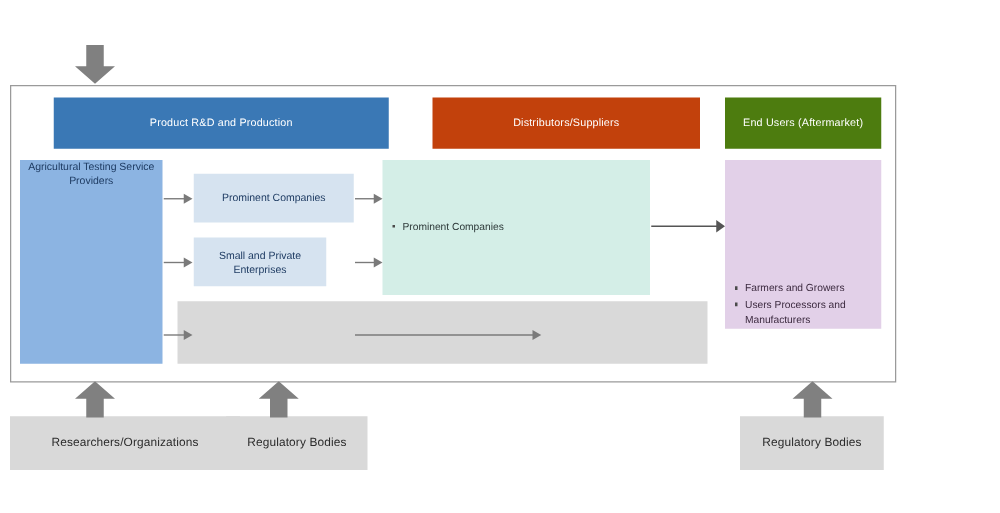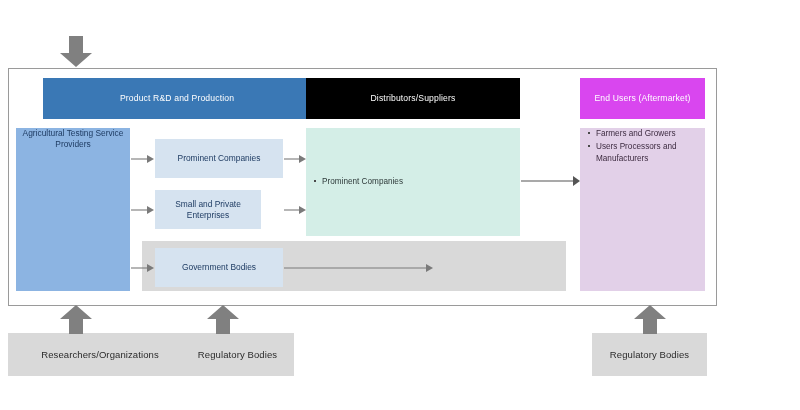--- a/index.html
+++ b/index.html
@@ -46,22 +46,22 @@
     display: flex;
     align-items: center;
     justify-content: center;
     text-align: center;
     color: #ffffff;
     font-size: 8.6px;
     line-height: 1.2;
     letter-spacing: .15px;
   }
   .hdr-blue   { background: #3a78b5; }
-  .hdr-teal   { background: #000000; }
-  .hdr-purple { background: #d946ef; }
+  .hdr-teal   { background: #c2410c; margin-left: 40px; }
+  .hdr-purple { background: #4d7c0f; }
 
   
   .panel-darkblue {
     background: #8cb4e2;
     display: flex;
     align-items: flex-start;
     justify-content: center;
     text-align: center;
     color: #1f3c63;
     font-size: 8.4px;
@@ -146,23 +146,20 @@
   </div>
 
   <div class="abs subbox" style="left:155px; top:139px; width:128px; height:39px;">
     <span>Prominent Companies</span>
   </div>
 
   <div class="abs subbox" style="left:155px; top:190px; width:106px; height:39px;">
     <span>Small and Private Enterprises</span>
   </div>
 
-  <div class="abs subbox" style="left:155px; top:248px; width:128px; height:39px;">
-    <span>Government Bodies</span>
-  </div>
 
   <svg class="connector" style="left:131px; top:150px;" width="24" height="18" viewBox="0 0 24 18">
     <line x1="0" y1="9" x2="17" y2="9" stroke="#7a7a7a" stroke-width="1.1"></line>
     <polygon points="16,5 23,9 16,13" fill="#7a7a7a"></polygon>
   </svg>
   <svg class="connector" style="left:131px; top:201px;" width="24" height="18" viewBox="0 0 24 18">
     <line x1="0" y1="9" x2="17" y2="9" stroke="#7a7a7a" stroke-width="1.1"></line>
     <polygon points="16,5 23,9 16,13" fill="#7a7a7a"></polygon>
   </svg>
   <svg class="connector" style="left:131px; top:259px;" width="24" height="18" viewBox="0 0 24 18">
@@ -183,21 +180,21 @@
   <svg class="connector" style="left:284px; top:201px;" width="23" height="18" viewBox="0 0 23 18">
     <line x1="0" y1="9" x2="16" y2="9" stroke="#7a7a7a" stroke-width="1.1"></line>
     <polygon points="15,5 22,9 15,13" fill="#7a7a7a"></polygon>
   </svg>
 
   <svg class="connector" style="left:284px; top:259px;" width="150" height="18" viewBox="0 0 150 18">
     <line x1="0" y1="9" x2="143" y2="9" stroke="#7a7a7a" stroke-width="1.1"></line>
     <polygon points="142,5 149,9 142,13" fill="#7a7a7a"></polygon>
   </svg>
 
-  <div class="abs panel-lav" style="left:580px; top:128px; width:125px; height:163px; display:flex; align-items:flex-start;">
+  <div class="abs panel-lav" style="left:580px; top:128px; width:125px; height:135px; display:flex; align-items:flex-end;">
     <ul class="bullets bullets-lav">
       <li>Farmers and Growers</li>
       <li>Users Processors and Manufacturers</li>
     </ul>
   </div>
 
   <svg class="connector" style="left:521px; top:172px;" width="60" height="18" viewBox="0 0 60 18">
     <line x1="0" y1="9" x2="53" y2="9" stroke="#555555" stroke-width="1.1"></line>
     <polygon points="52,4 59,9 52,14" fill="#555555"></polygon>
   </svg>

